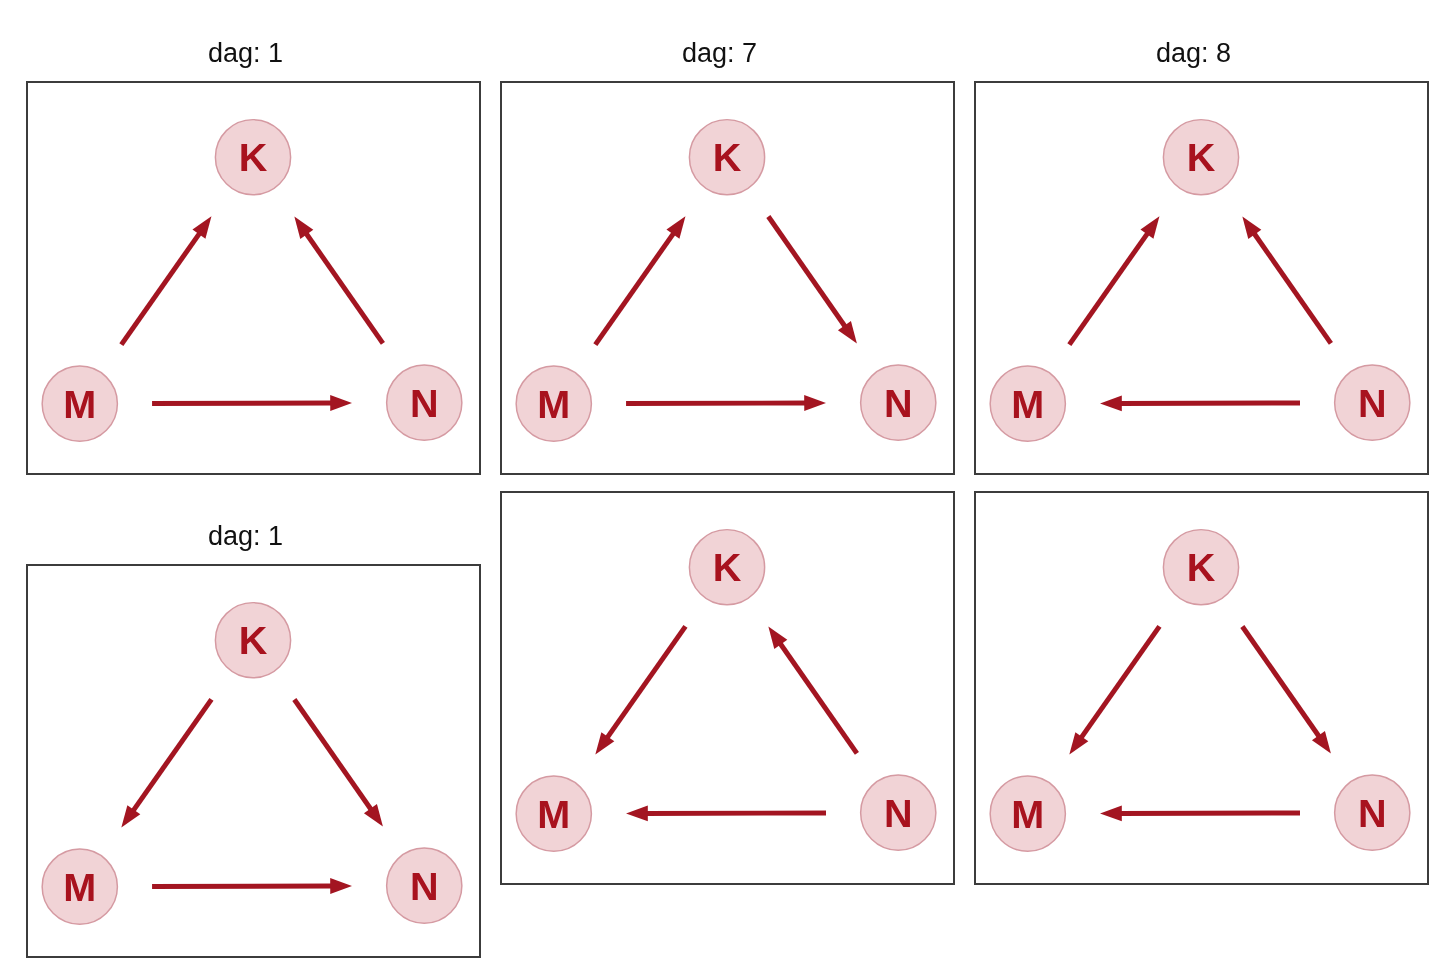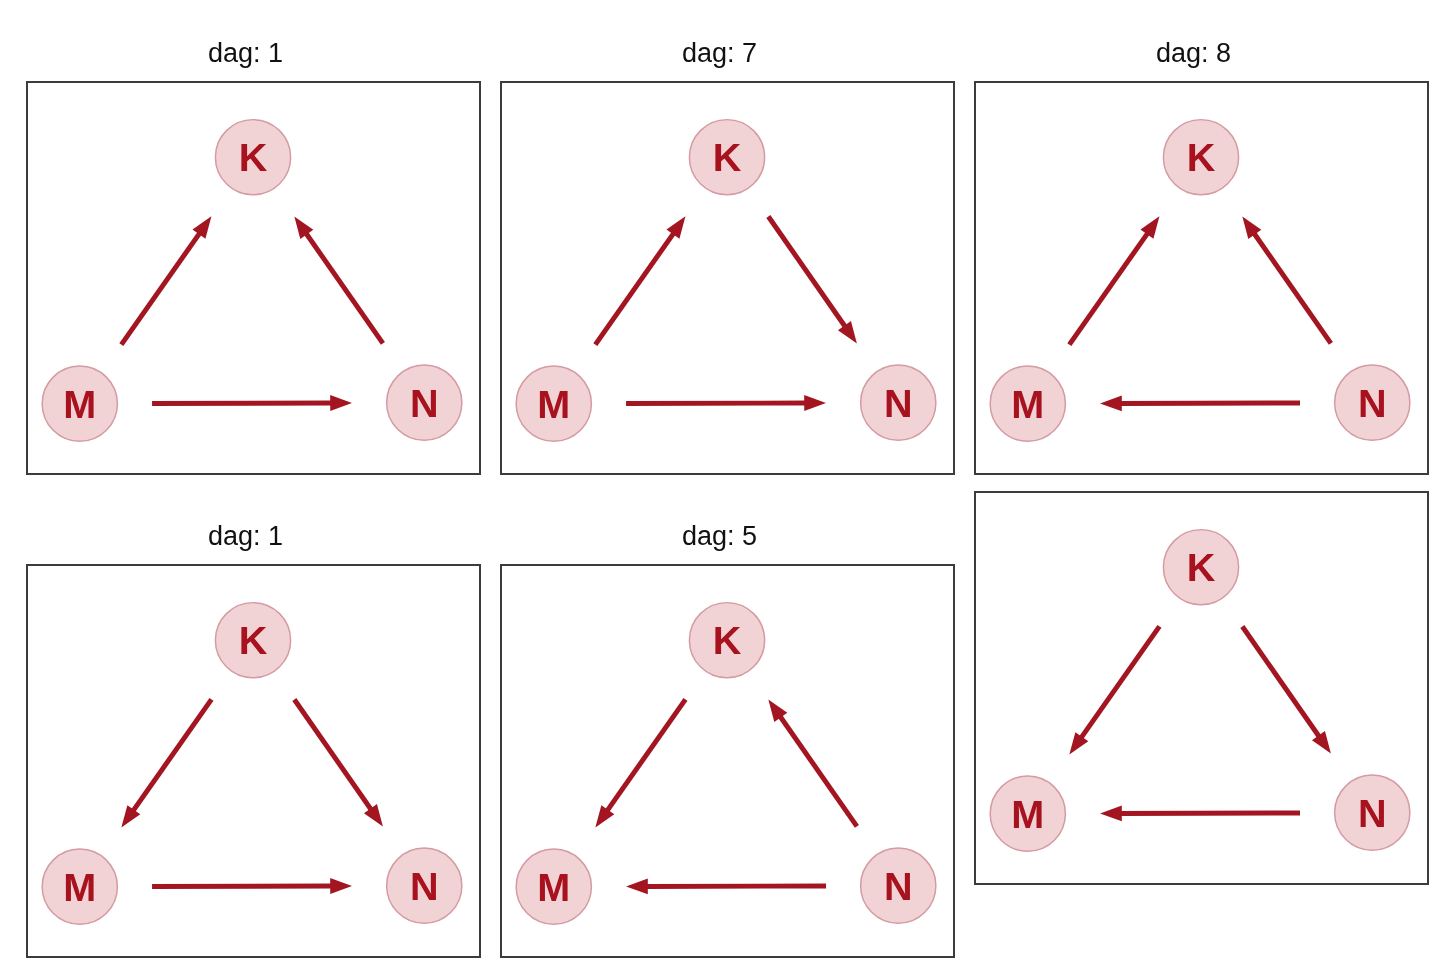--- a/index.html
+++ b/index.html
@@ -121,21 +121,20 @@
           <text x="227" y="75" fill="#a8121e" font-size="40" font-weight="bold" text-anchor="middle" dominant-baseline="central" font-family="&quot;Liberation Sans&quot;, sans-serif">K</text>
           <circle cx="52" cy="324" r="38" fill="#f1d3d6" stroke="#d59aa2" stroke-width="1.5"></circle>
           <text x="52" y="324" fill="#a8121e" font-size="40" font-weight="bold" text-anchor="middle" dominant-baseline="central" font-family="&quot;Liberation Sans&quot;, sans-serif">M</text>
           <circle cx="400" cy="323" r="38" fill="#f1d3d6" stroke="#d59aa2" stroke-width="1.5"></circle>
           <text x="400" y="323" fill="#a8121e" font-size="40" font-weight="bold" text-anchor="middle" dominant-baseline="central" font-family="&quot;Liberation Sans&quot;, sans-serif">N</text>
         </svg>
     </div>
   </figure>
 
   <figure class="dag-figure">
-    <div class="panel-title">dag: 5</div>
     <div class="dag-panel">
       <svg viewBox="0 0 455 394">
           <line x1="185.02463763969556" y1="134.72494415837605" x2="105.47546163710018" y2="247.91205744206889" stroke="#a31521" stroke-width="5"></line>
           <polygon points="93.97536236030444,264.27505584162395 100.08027220495772,241.67571789139507 113.1706709246018,250.87579731283168" fill="#a31521"></polygon>
           <line x1="358.2345198611803" y1="263.1280978356804" x2="280.2080774371265" y2="151.27516303125645" stroke="#a31521" stroke-width="5"></line>
           <polygon points="268.7654801388197,134.87190216431958 287.91364151373193,148.3384501986274 274.7910328201824,157.49252803727285" fill="#a31521"></polygon>
           <line x1="327.0003013919768" y1="323.2097692488736" x2="144.99961603487887" y2="323.73275972403775" stroke="#a31521" stroke-width="5"></line>
           <polygon points="124.99969860802321,323.7902307511264 146.97661936672898,315.7270456505866 147.02259618839992,331.72697959207113" fill="#a31521"></polygon>
           <circle cx="227" cy="75" r="38" fill="#f1d3d6" stroke="#d59aa2" stroke-width="1.5"></circle>
           <text x="227" y="75" fill="#a8121e" font-size="40" font-weight="bold" text-anchor="middle" dominant-baseline="central" font-family="&quot;Liberation Sans&quot;, sans-serif">K</text>

